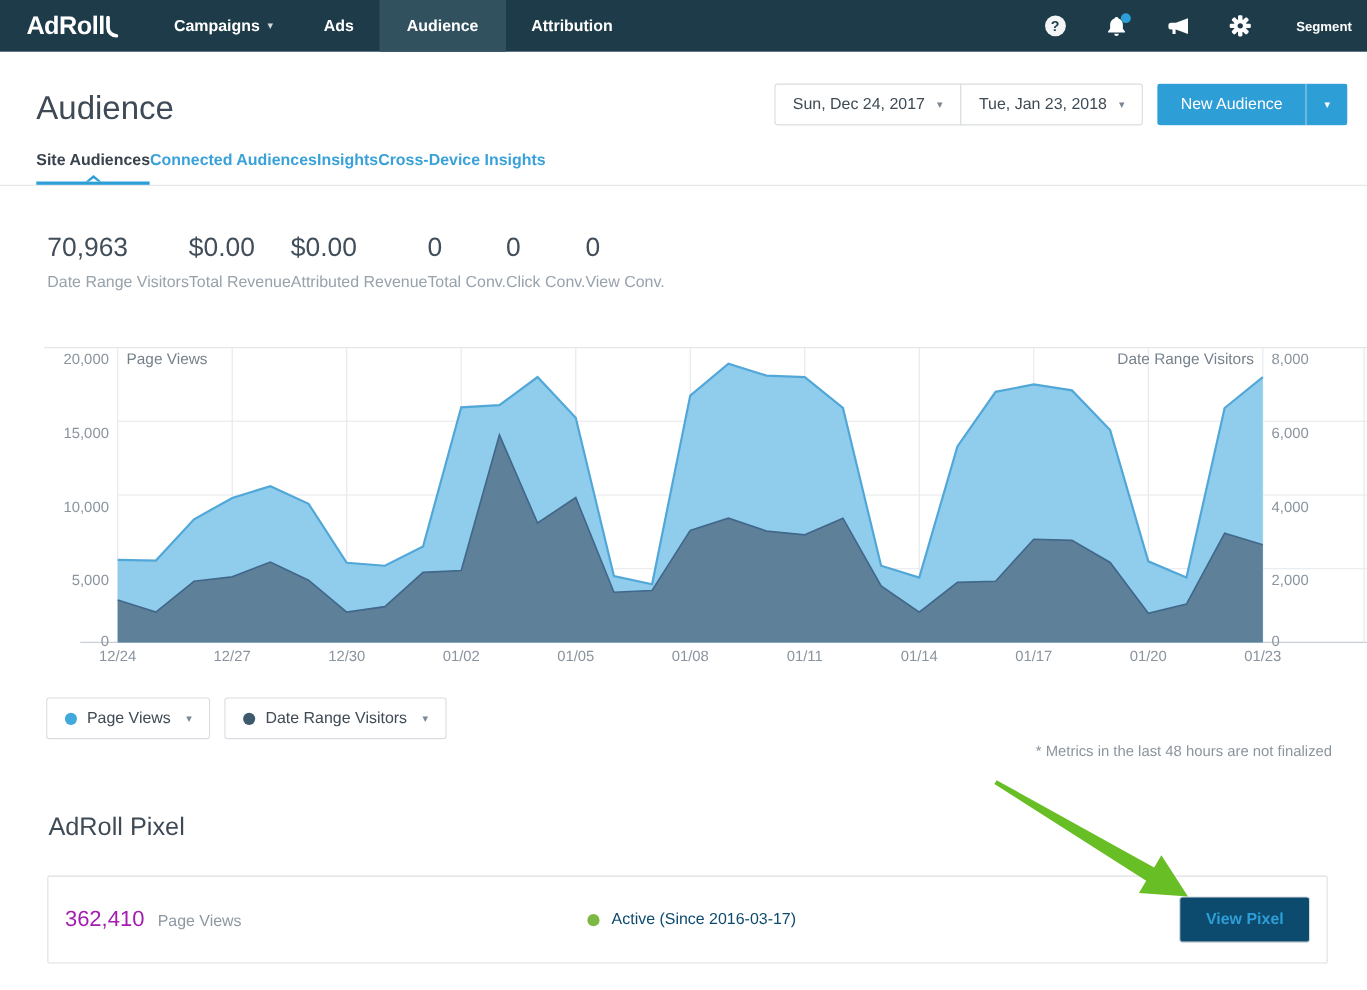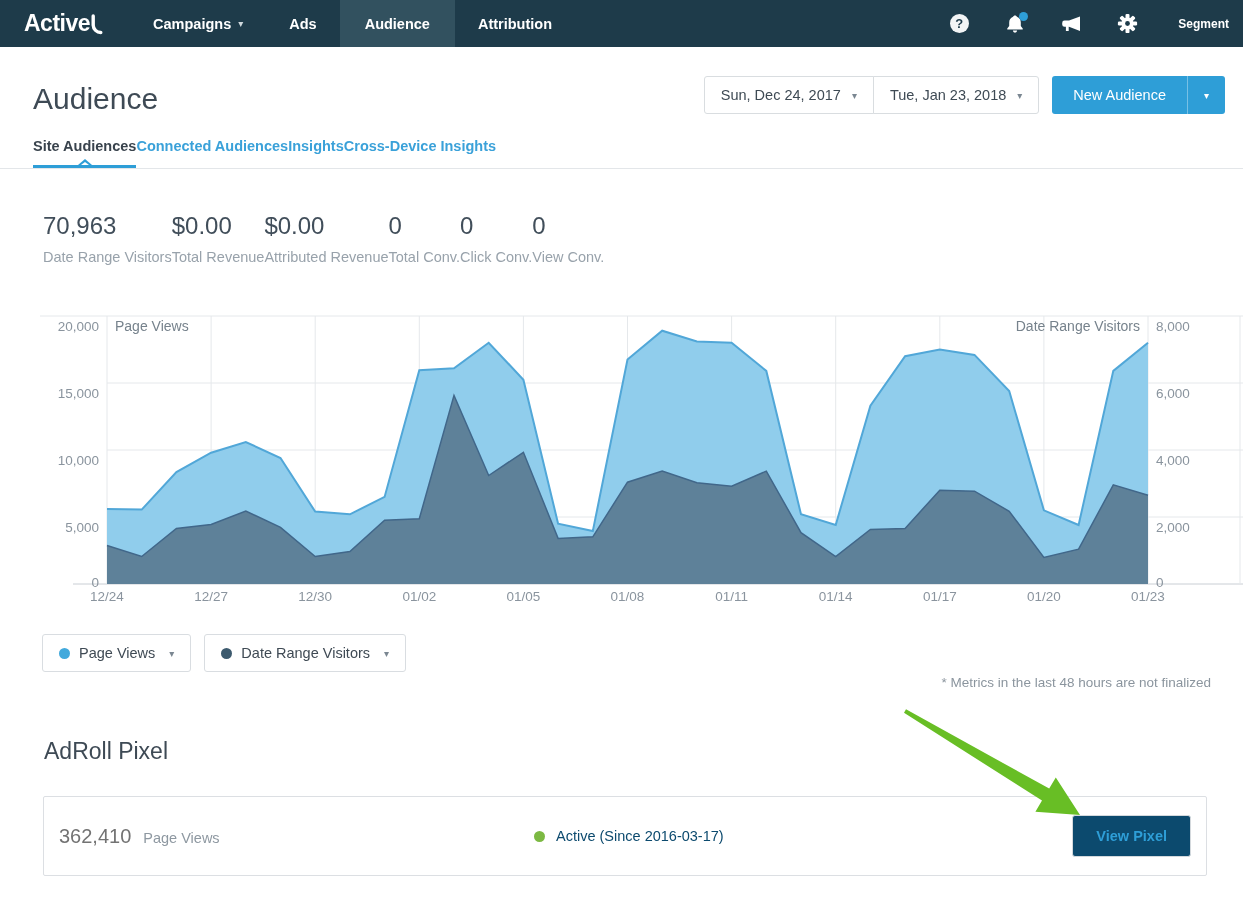--- a/index.html
+++ b/index.html
@@ -57,35 +57,35 @@
   .legend-btn { display:flex; align-items:center; background:#fff; border:1px solid #d9dde1; border-radius:3px; padding:0 16px; height:38px; font-size:14.5px; color:#3f4a54; cursor:pointer; }
   .legend-dot { width:11px; height:11px; border-radius:50%; margin-right:9px; }
   .legend-btn .caret { margin-left:14px; font-size:10px; color:#7b8792; }
 
   .footnote { position:absolute; right:32px; top:675px; font-size:13.5px; color:#8b959e; }
 
   
   .pixel-title { position:absolute; left:44px; top:738px; font-size:23px; font-weight:400; color:#3e4a55; }
   .pixel-card { position:absolute; left:43px; top:796px; width:1164px; height:80px; border:1px solid #dcdfe3; border-radius:2px; background:#fff; display:flex; align-items:center; padding:0 15px; }
   .pv-group { display:flex; align-items:baseline; }
-  .pv-value { font-size:20px; font-weight:500; color:#737373; }
+  .pv-value { font-size:20px; font-weight:500; color:#a21caf; }
   .pv-label { margin-left:12px; font-size:14.5px; color:#8e98a1; }
   .status-group { position:absolute; left:490px; display:flex; align-items:center; }
   .status-dot { width:11px; height:11px; border-radius:50%; margin-right:11px; }
   .status-text { font-size:14.5px; color:#0c4a6e; }
   .view-pixel { position:absolute; right:15px; background:#0c4a6e; border:1px solid #d4d9dd; border-radius:3px; padding:12px 23px; font-size:14.5px; font-weight:600; color:#2e9ed7; cursor:pointer; }
 
   .annot-arrow { position:absolute; left:880px; top:690px; width:210px; height:130px; pointer-events:none; }
 </style>
 </head>
 <body>
 
 <div class="navbar">
   <div class="logo">
-    <span>Active</span>
+    <span>AdRoll</span>
     <svg width="13" height="21" viewBox="0 0 13 21">
       <path d="M2.2 2 v9.2 a7.6 7.6 0 0 0 7.6 7.3" fill="none" stroke="#ffffff" stroke-width="3.4" stroke-linecap="round"></path>
     </svg>
   </div>
   <div class="nav-items">
     <div class="nav-item">
       <span>Campaigns</span>
       <span class="caret">▾</span>
     </div>
     <div class="nav-item">

